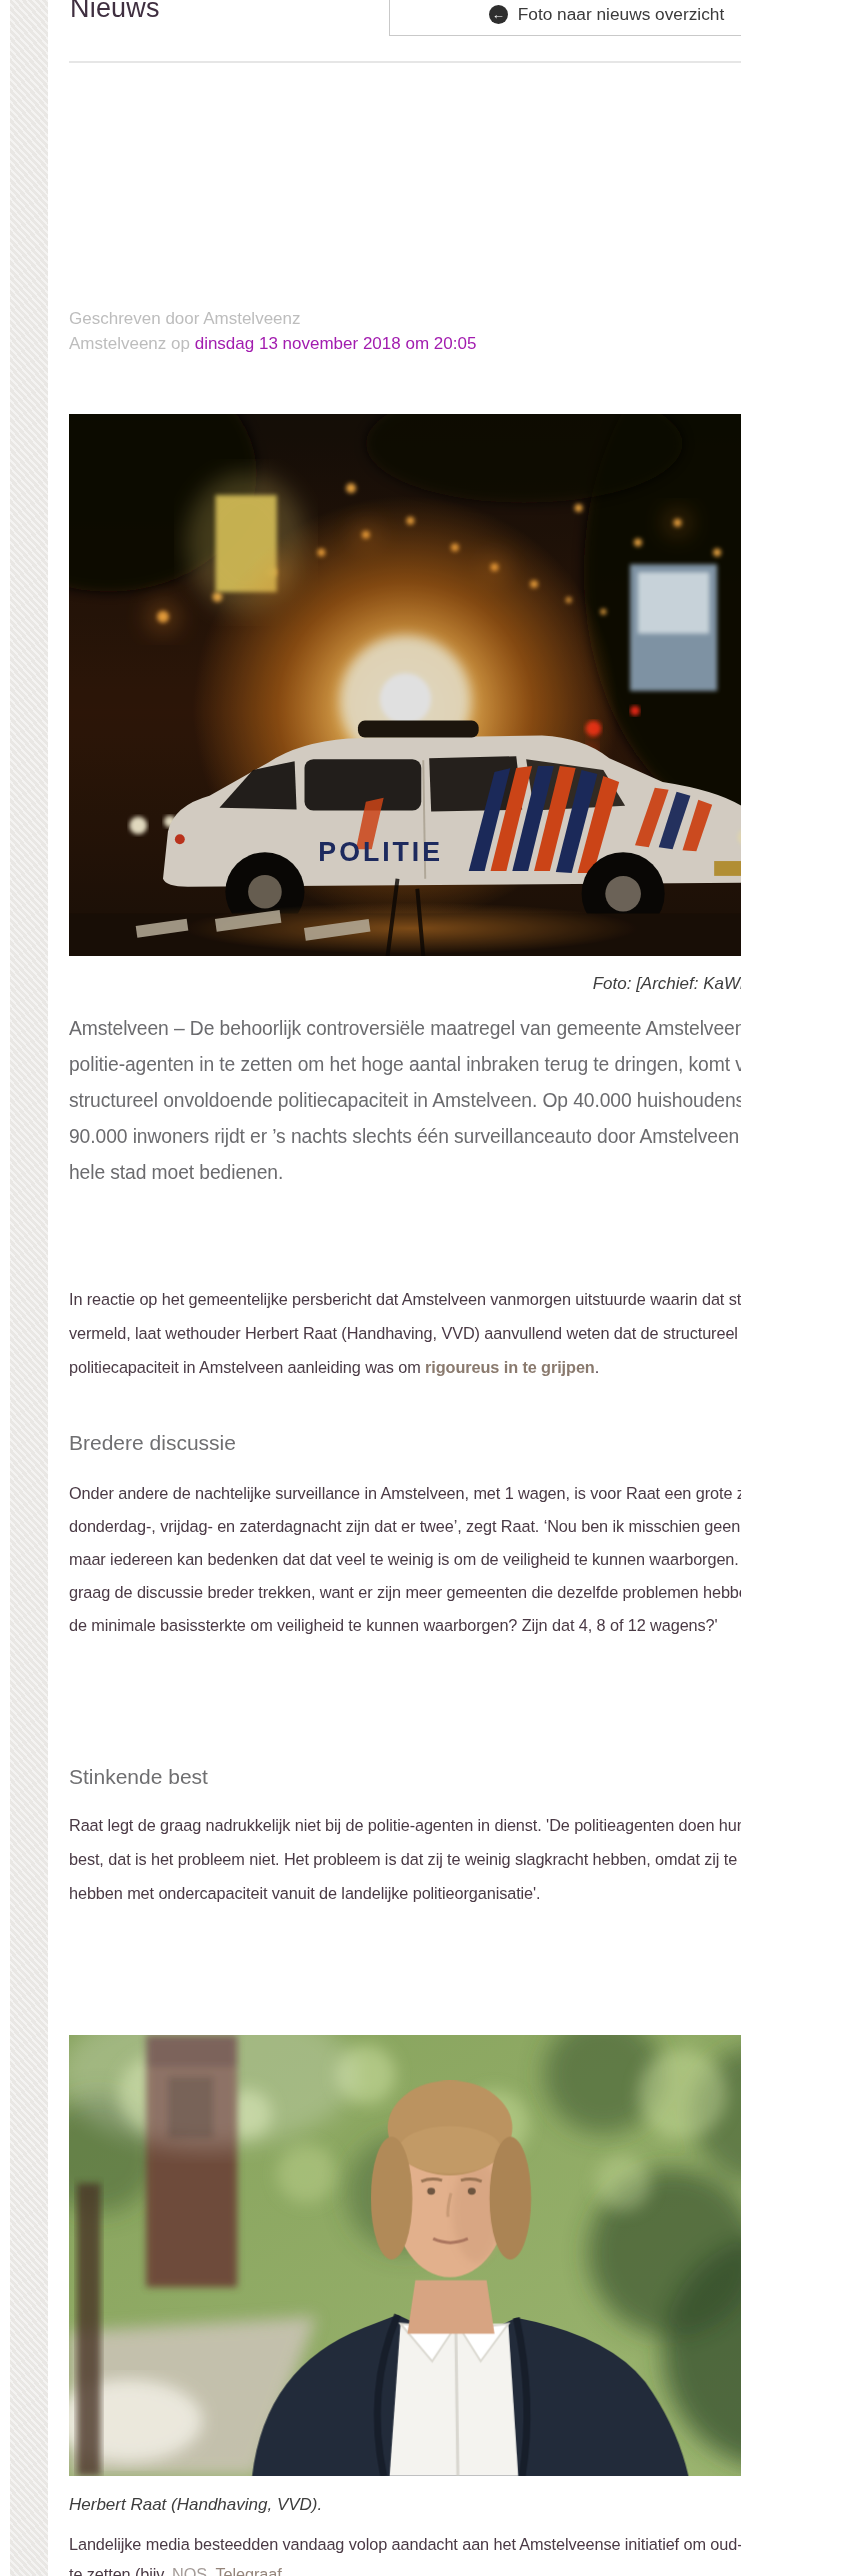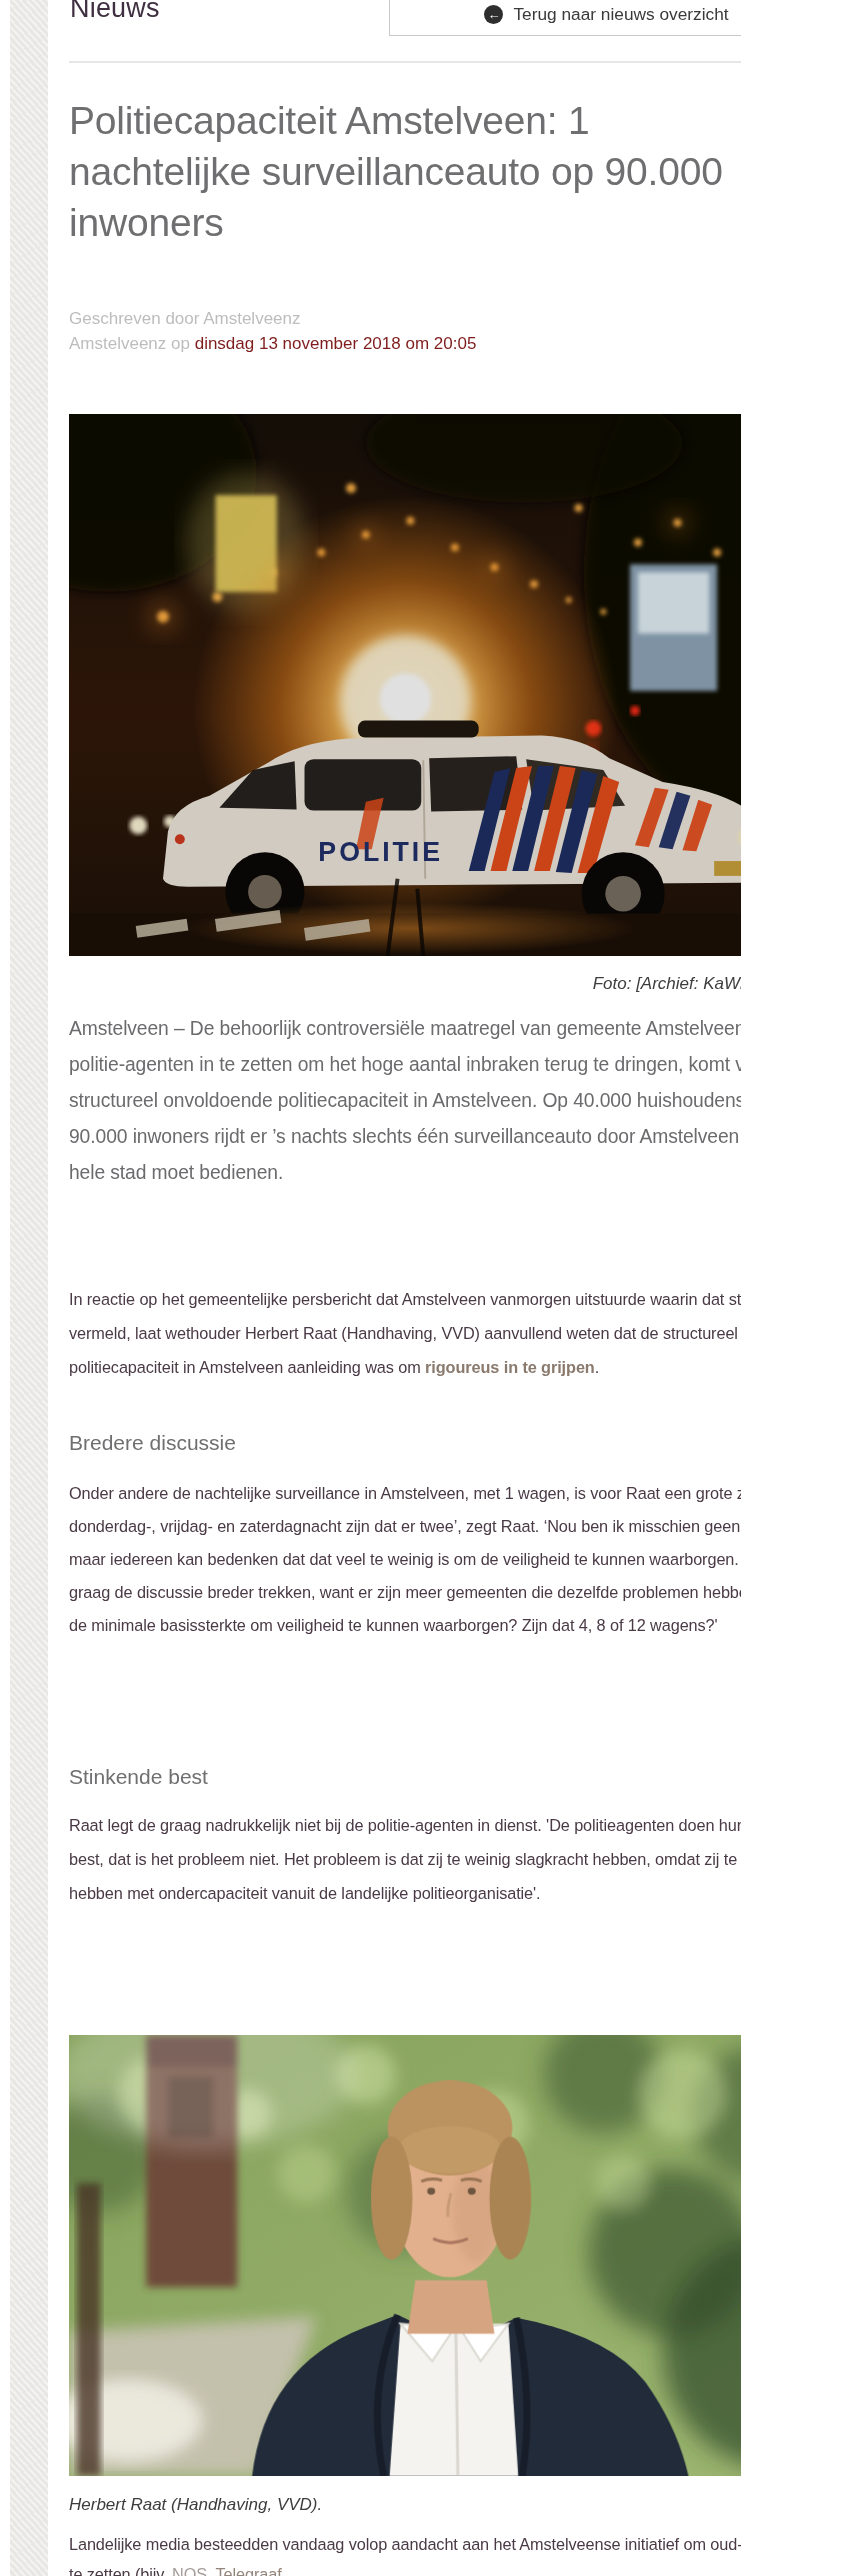--- a/index.html
+++ b/index.html
@@ -36,21 +36,21 @@
   .hr{position:absolute;left:0;width:755px;height:0;border-top:2px solid #e6e6e6;}
   .hr.h1{top:61px;}
 
   
   .art-title{
     position:absolute;top:95px;left:0;width:688px;margin:0;
     font-size:39px;line-height:51px;font-weight:300;color:#6f6f71;letter-spacing:-0.2px;
   }
   .byline{position:absolute;top:309px;left:0;font-size:17px;color:#bdbdbd;}
   .dateline{position:absolute;top:334px;left:0;font-size:17px;color:#bdbdbd;}
-  .dateline .val{color:#7f1d1d;}
+  .dateline .val{color:#a21caf;}
 
   
   .photo{position:absolute;left:0;width:755px;overflow:hidden;background:#eab308;}
   .photo svg{display:block;width:100%;height:100%;}
   .photo1{top:414px;height:542px;}
   .photo2{top:2035px;height:441px;background:#7fa055;}
   .caption{position:absolute;font-style:italic;font-size:17px;color:#3d3d3d;}
   .caption1{top:974px;right:0;text-align:right;width:755px;}
   .caption2{top:2495px;left:0;}
 
@@ -94,26 +94,25 @@
 
 <div class="page">
   <div class="bg-strip"></div>
 
   <div class="main">
 
     <h1 class="section-title">Nieuws</h1>
 
     <button class="back-btn">
       <span class="back-ico">←</span>
-      <span>Terug naar nieuws overzicht</span>
+      <span>Foto naar nieuws overzicht</span>
     </button>
 
     <div class="hr h1"></div>
 
-    <h2 class="art-title">Politiecapaciteit Amstelveen: 1 nachtelijke surveillanceauto op 90.000 inwoners</h2>
 
     <div class="byline">Geschreven door Amstelveenz</div>
     <div class="dateline"><span>Amstelveenz op </span><span class="val">dinsdag 13 november 2018 om 20:05</span></div>
 
     <div class="photo photo1">
       <svg viewBox="0 0 763 548" preserveAspectRatio="none">
         <defs>
           <linearGradient id="sky" x1="0" y1="0" x2="0" y2="1">
             <stop offset="0" stop-color="#171009"></stop>
               <stop offset=".55" stop-color="#33190a"></stop>

